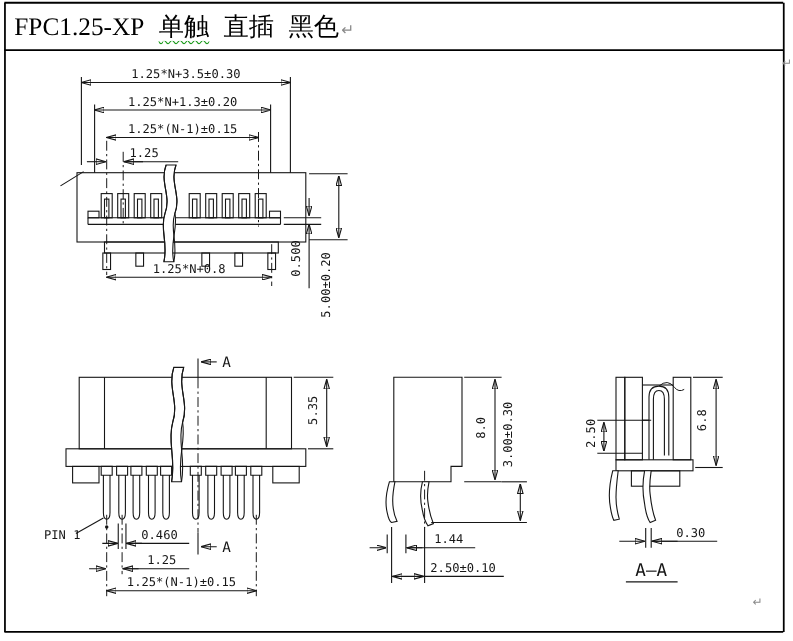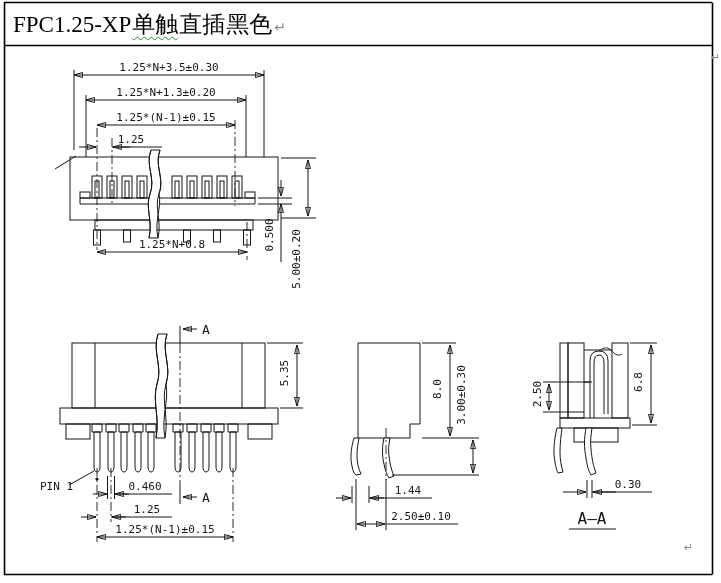--- a/index.html
+++ b/index.html
@@ -1,21 +1,21 @@
 <!DOCTYPE html>
 <html><head>
 <meta charset="utf-8">
 <style>
   html,body{margin:0;padding:0;background:#fff;}
   #page{position:relative;width:721px;height:583px;background:#fff;overflow:hidden;
         font-family:"Liberation Sans",sans-serif;}
   #drawing{position:absolute;left:0;top:0;}
   .title{position:absolute;left:13px;top:9px;font-family:"Liberation Serif",serif;
          font-size:23px;color:#000;white-space:nowrap;}
-  .title .gap{margin-left:1px;}
+  .title .gap{margin-left:13px;}
   .wavy{text-decoration:underline wavy #1a9a1a;text-decoration-thickness:1px;text-underline-offset:4px;}
   .pilcrow{color:#8a8a8a;font-size:14px;font-family:"DejaVu Sans",sans-serif;margin-left:2px;}
   svg text{font-family:"DejaVu Sans Mono",monospace;font-size:11px;fill:#161616;}
   svg .big{font-size:16px;}
   svg .sec{font-size:13px;}
   svg .mark{font-family:"DejaVu Sans",sans-serif;fill:#8a8a8a;}
   svg line,svg path,svg rect{stroke:#161616;stroke-width:1;fill:none;}
   svg .thin{stroke-width:0.9;}
   svg .solidfill{fill:#161616;stroke:none;}
   svg .white{fill:#fff;}

